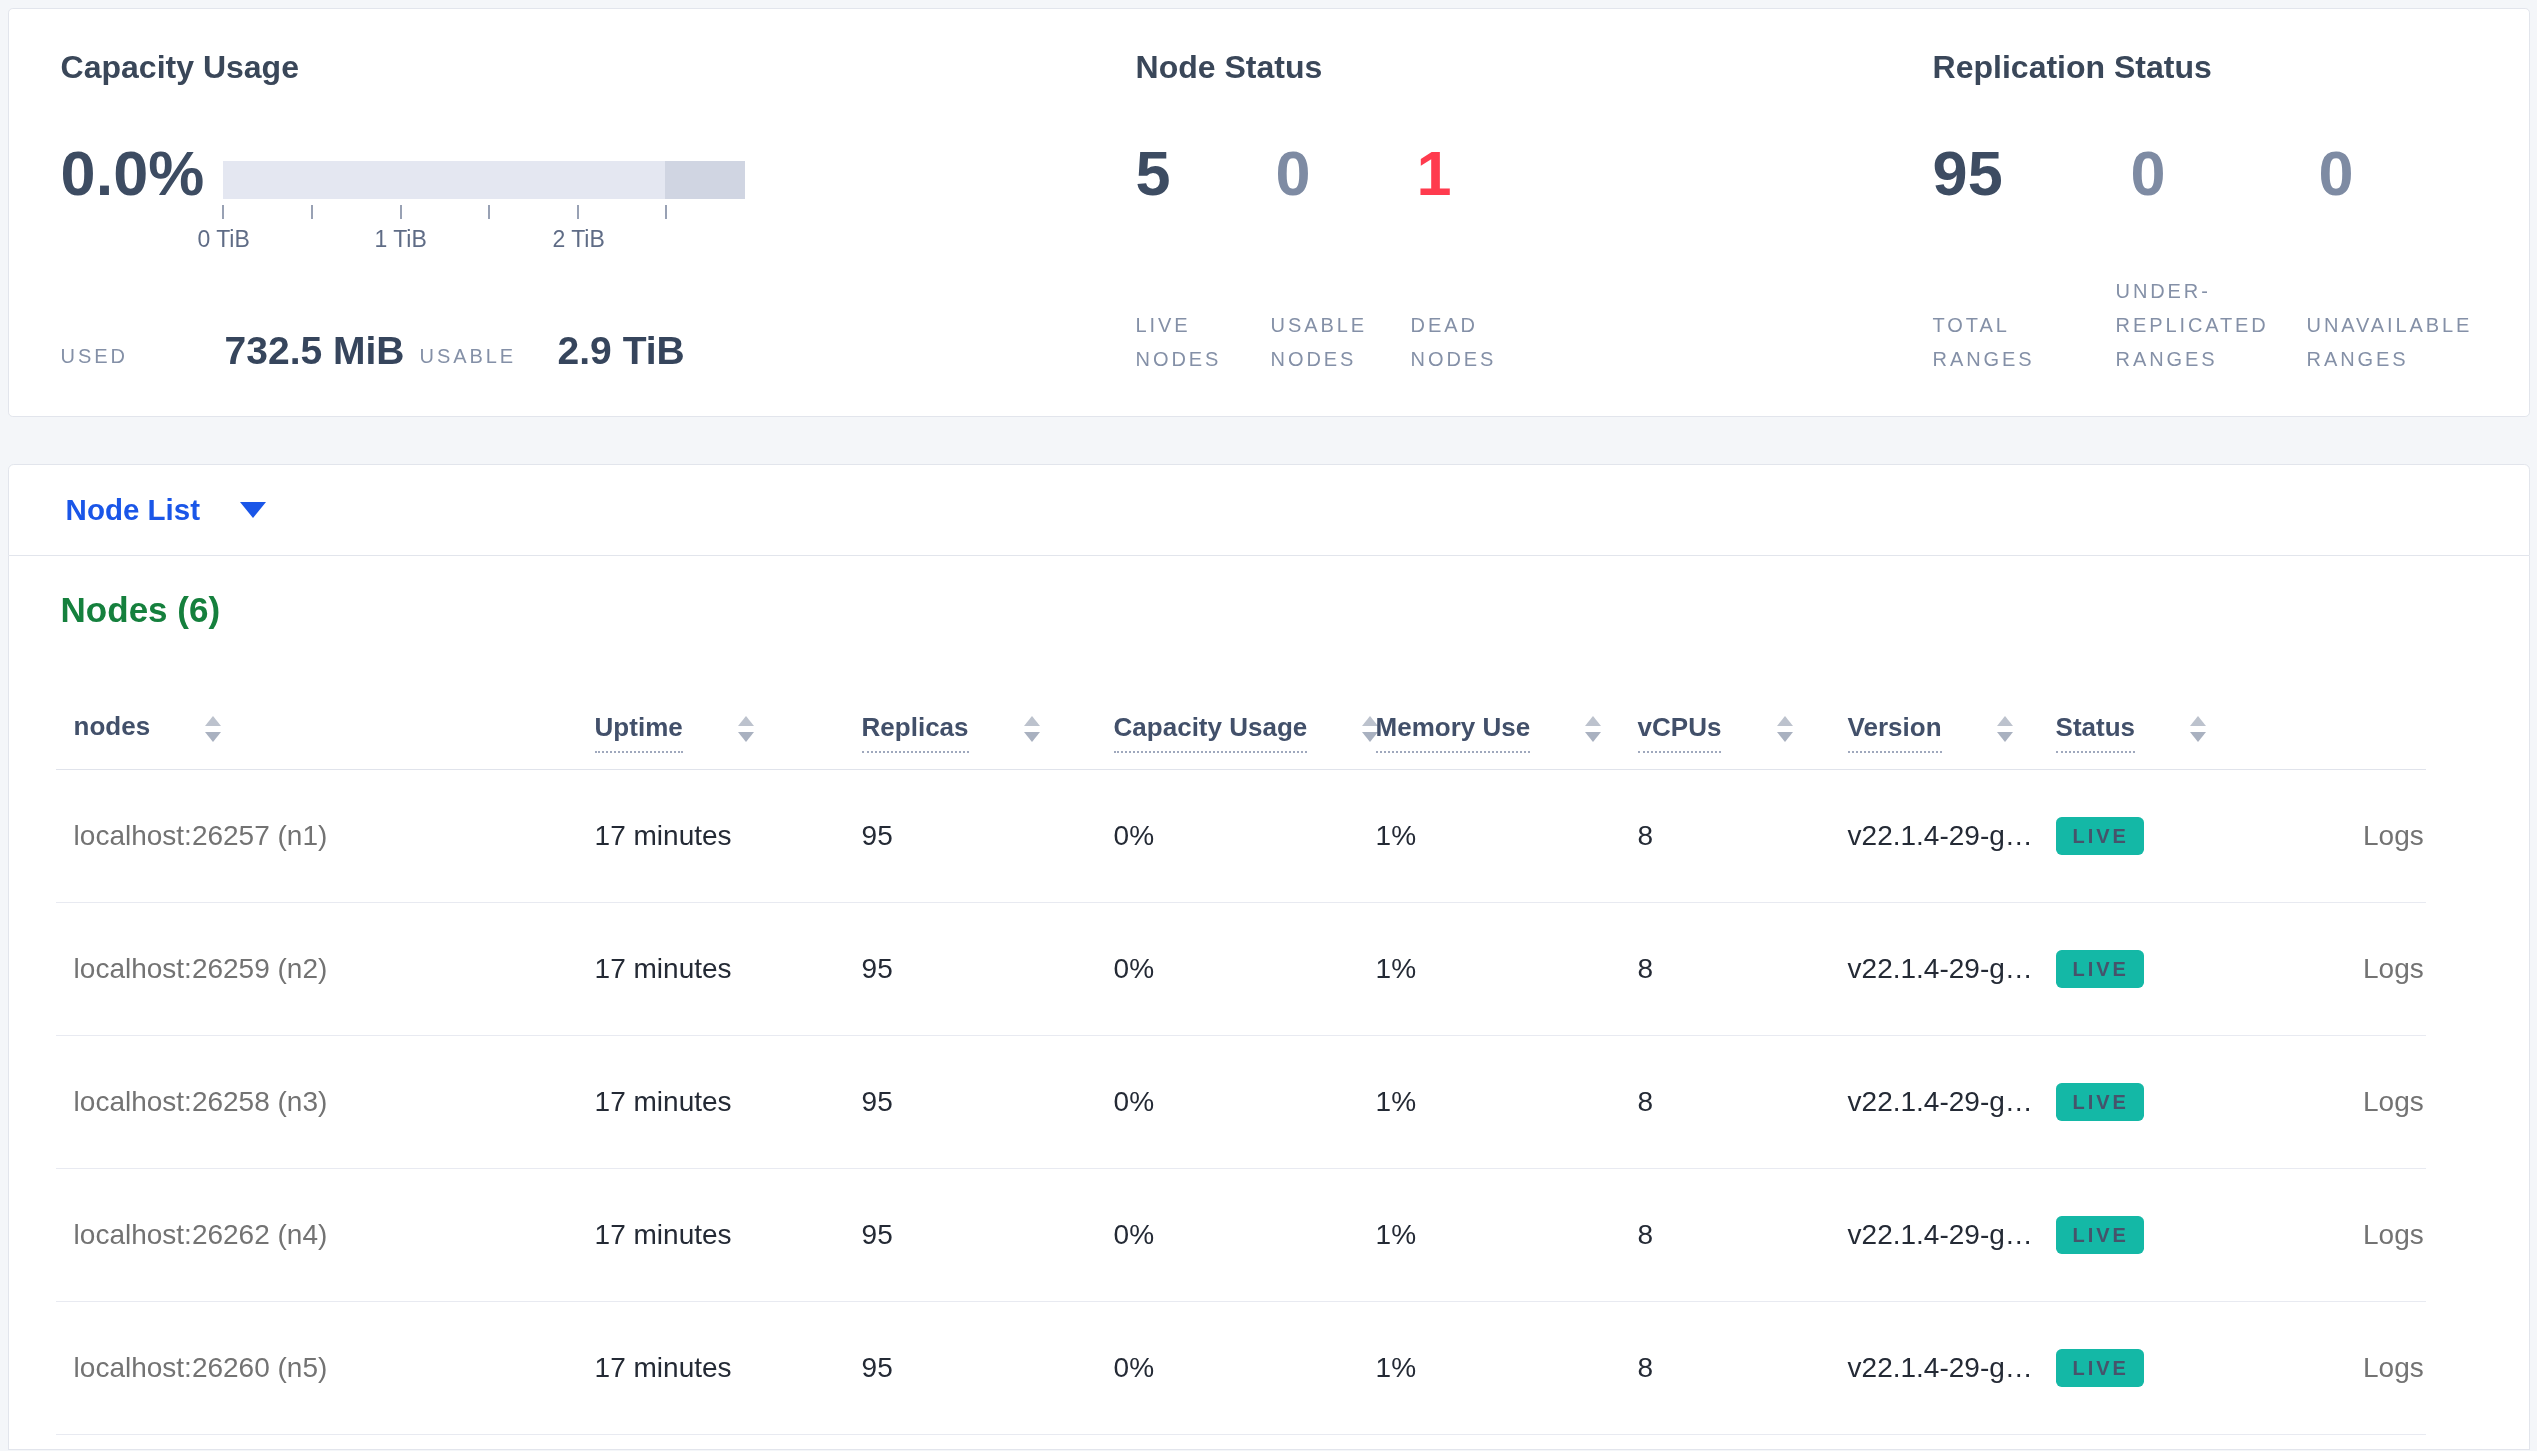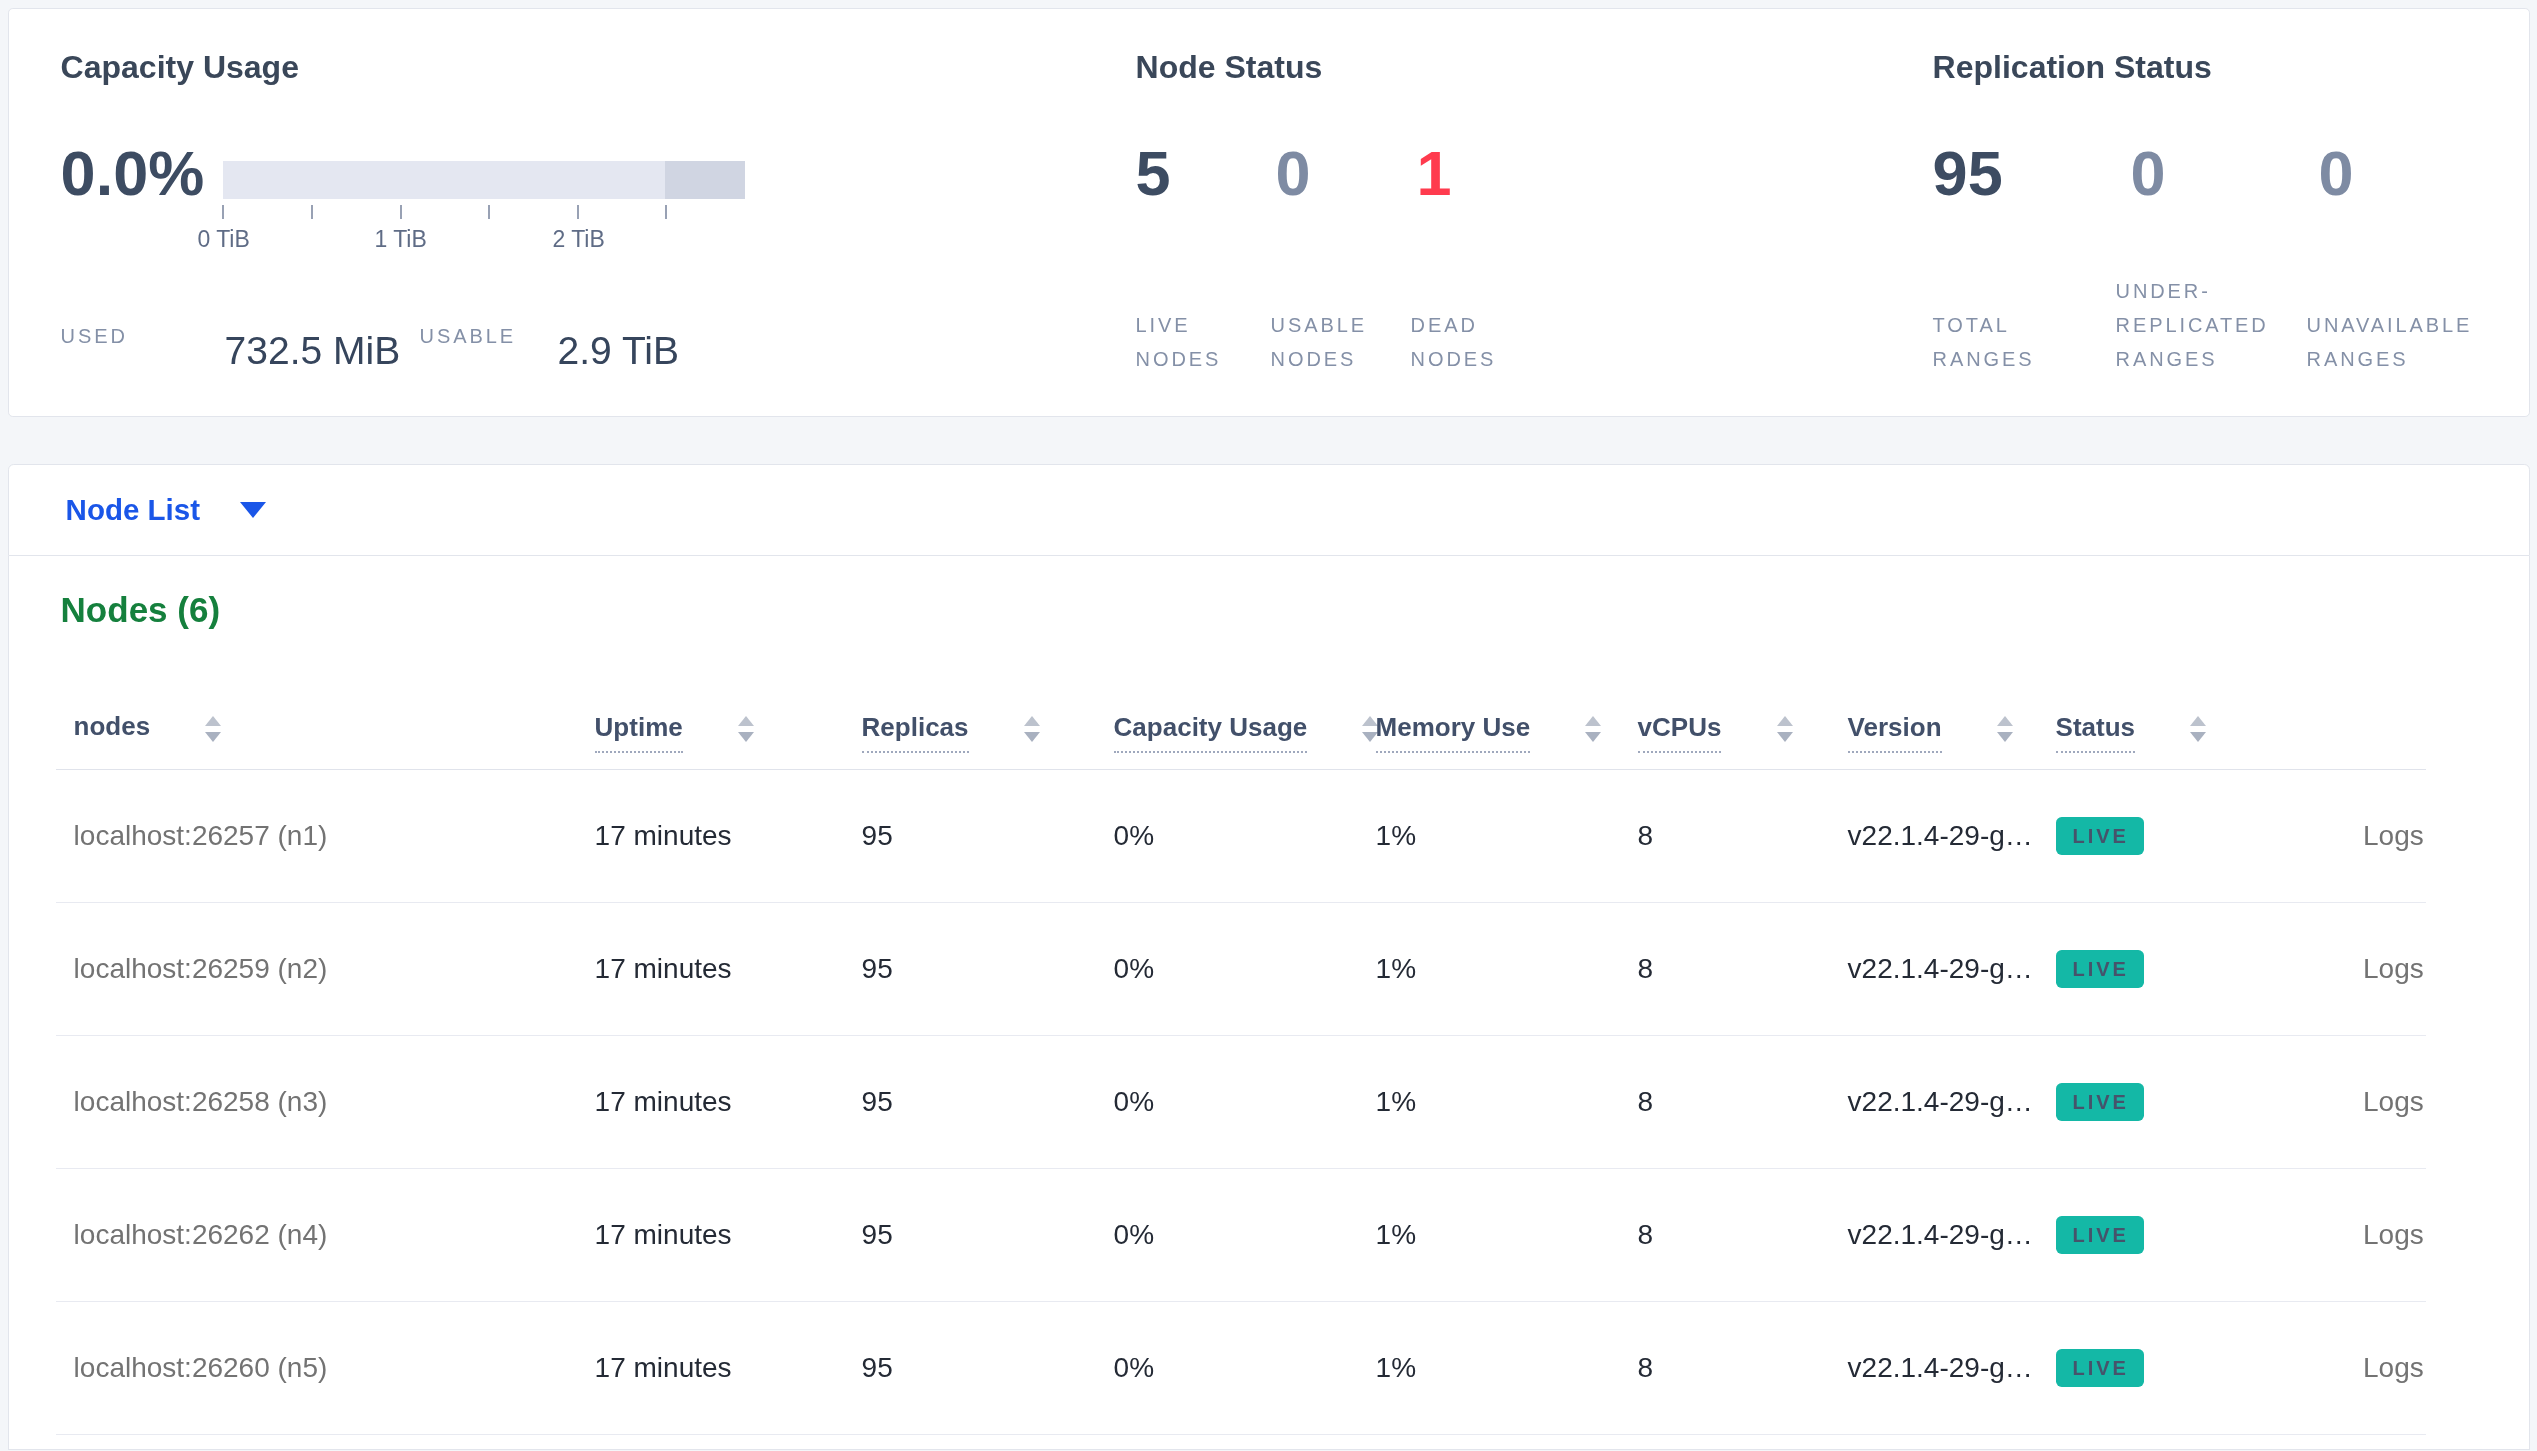--- a/index.html
+++ b/index.html
@@ -44,26 +44,26 @@
   }
   .cap-tick {
     position: absolute; top: 196px;
     width: 2.9px; height: 14.3px; background: #98a1b4;
   }
   .cap-tick-label {
     position: absolute; top: 217px; transform: translateX(-50%);
     font-size: 23px; color: #5f6c86; white-space: nowrap;
   }
   .cap-small-label {
-    position: absolute; bottom: 68px;
+    position: absolute; bottom: 48px;
     font-size: 20px; letter-spacing: 2.9px; color: #8490a7;
   }
   .cap-value {
     position: absolute; bottom: 43px;
-    font-size: 39px; font-weight: 400; color: #36455c; white-space: nowrap;
+    font-size: 39px; font-weight: 700; color: #36455c; white-space: nowrap;
   }
   
   .panel-nodelist {
     margin-top: 47px; height: 92px;
     border-radius: 5.7px 5.7px 0 0;
     display: flex; align-items: center;
   }
   .nodelist-btn {
     margin-left: 57px; display: flex; align-items: center;
     cursor: pointer; background: none; border: none; gap: 9px;

